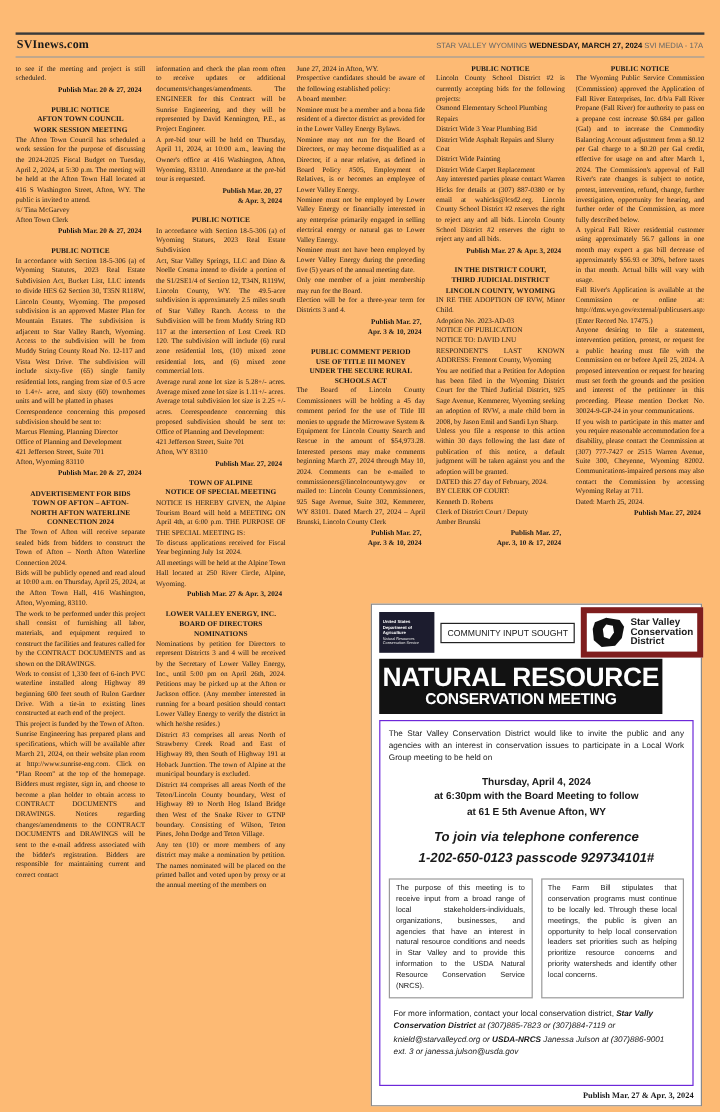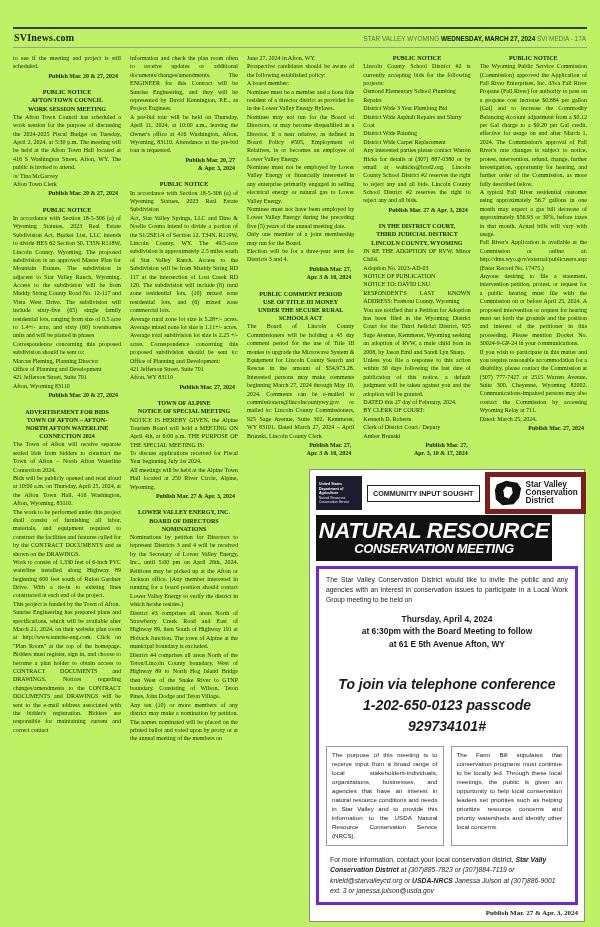--- a/index.html
+++ b/index.html
@@ -1,16 +1,16 @@
 <!DOCTYPE html>
 <html><head>
 <meta charset="utf-8">
 <style>
   html,body{margin:0;padding:0;background:#ffffff;}
-  .page{width:600px;height:927px;background:#bef264;color:#1a1a1a;overflow:hidden;position:relative;
+  .page{width:600px;height:927px;background:#fdba74;color:#1a1a1a;overflow:hidden;position:relative;
         font-family:"Liberation Serif", serif;}
   
   .masthead{margin:27px 13px 0;border-top:2px solid #3a3a3a;border-bottom:1px solid #9a9a9a;
             display:flex;justify-content:space-between;align-items:baseline;padding:3px 1px 4px;}
   .site{font-weight:bold;font-size:10px;letter-spacing:.2px;}
   .dateline{font-family:"Liberation Sans", sans-serif;font-size:6.4px;color:#666;}
   .dateline b{color:#111;}
   
   .content{display:flex;gap:9px;padding:6px 13px 0;height:868px;overflow:hidden;}
   .ncol{width:108px;flex:none;overflow:hidden;font-size:6px;line-height:1.4;}
@@ -23,30 +23,30 @@
   .blk-head:first-child{margin-top:0;}
   .blk-publish{font-weight:bold;text-align:right;padding-right:3px;margin:1px 0 2px;}
   
   .ad{margin:5px 2px 0 62px;border:1px solid #8a8a8a;background:#fff;padding:5px 6px 4px;
       display:flex;flex-direction:column;font-family:"Liberation Sans", sans-serif;}
   .ad-header{display:flex;align-items:center;gap:5px;height:36px;}
   .usda-badge{width:46px;height:34px;background:#1c1c2e;color:#fff;flex:none;
               display:flex;flex-direction:column;justify-content:center;padding:1px 3px;box-sizing:border-box;}
   .usda-lines{font-size:3.6px;line-height:1.25;white-space:pre-line;font-weight:bold;}
   .usda-svc{font-size:3.2px;line-height:1.2;margin-top:1px;color:#e8e8e8;}
-  .community-box{border:1px solid #222;font-weight:bold;font-size:7.2px;padding:3px 5px;white-space:nowrap;}
+  .community-box{border:1px solid #222;font-weight:normal;font-size:7.2px;padding:3px 5px;white-space:nowrap;}
   .svcd-logo{margin-left:auto;display:flex;align-items:center;gap:3px;border:5px solid #7f1d1d;padding:2px 3px;background:#fff;}
   .svcd-text{font-weight:bold;font-size:8.2px;line-height:1.02;white-space:pre-line;}
-  .ad-banner{background:#121212;color:#fff;text-align:center;margin-top:4px;width:232px;padding:4px 2px 5px;font-style:italic;}
+  .ad-banner{background:#121212;color:#fff;text-align:center;margin-top:4px;width:232px;padding:4px 2px 5px;}
   .ad-banner .l1{font-size:22px;font-weight:bold;line-height:1.05;letter-spacing:-.3px;}
   .ad-banner .l2{font-size:13px;font-weight:bold;line-height:1.05;letter-spacing:-.3px;}
-  .ad-box{border:3px solid #6d28d9;margin-top:5px;padding:6px 7px 6px;}
+  .ad-box{border:1px solid #6d28d9;margin-top:5px;padding:6px 7px 22px;}
   .ad-intro{margin:0;font-size:6.8px;line-height:1.45;text-align:justify;}
   .ad-when{text-align:center;font-weight:bold;font-size:8.4px;line-height:1.5;margin-top:8px;white-space:pre-line;}
-  .ad-phone{text-align:center;font-weight:bold;font-style:italic;font-size:14px;line-height:1.5;margin-top:24px;white-space:pre-line;}
+  .ad-phone{text-align:center;font-weight:bold;font-style:italic;font-size:11px;line-height:1.5;margin-top:8px;white-space:pre-line;}
   .ad-2boxes{display:flex;gap:7px;margin-top:9px;}
   .ad-minibox{flex:1;border:1px solid #9a9a9a;padding:4px 5px;font-size:6.2px;line-height:1.45;text-align:justify;}
   .ad-contact{margin:9px 4px 0;font-size:6.8px;line-height:1.5;}
   .ad-publish{text-align:right;font-weight:bold;font-size:7px;margin-top:4px;
               font-family:"Liberation Serif", serif;}
   .blob{flex:none;}
 </style>
 </head>
 <body>
 

